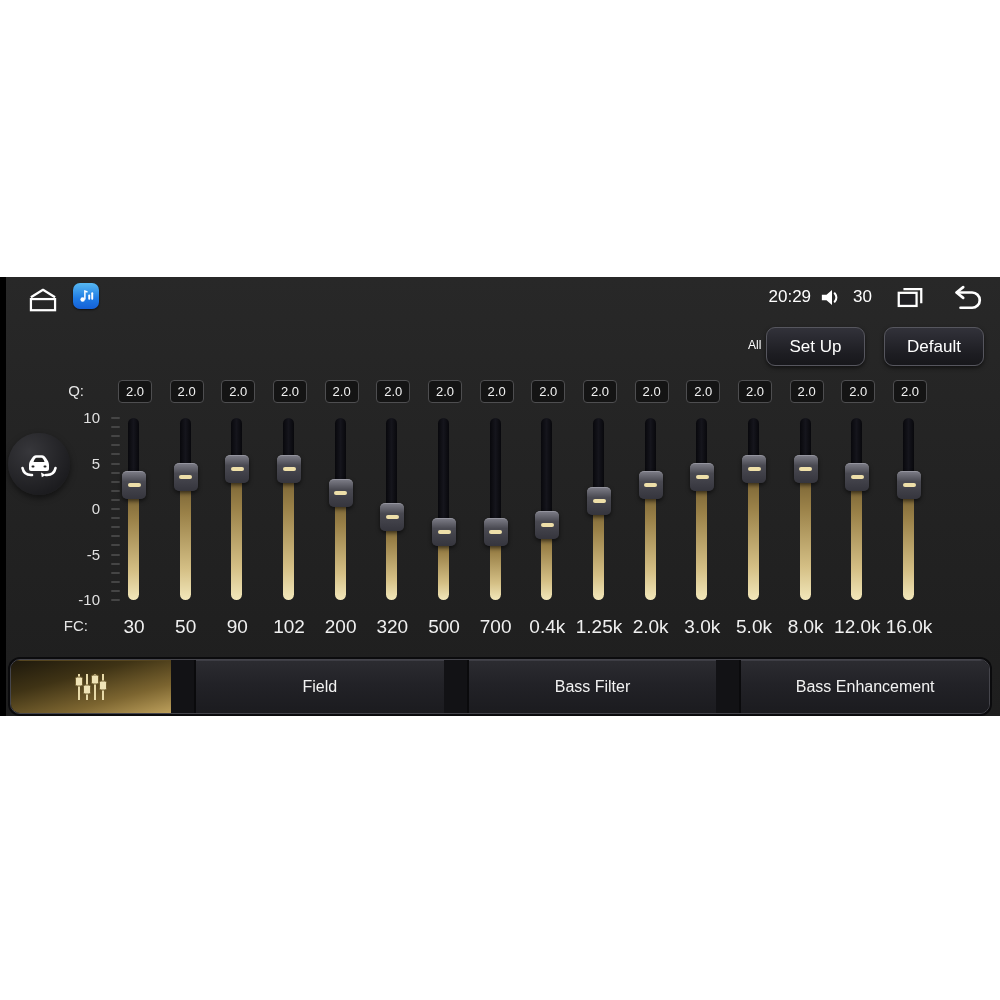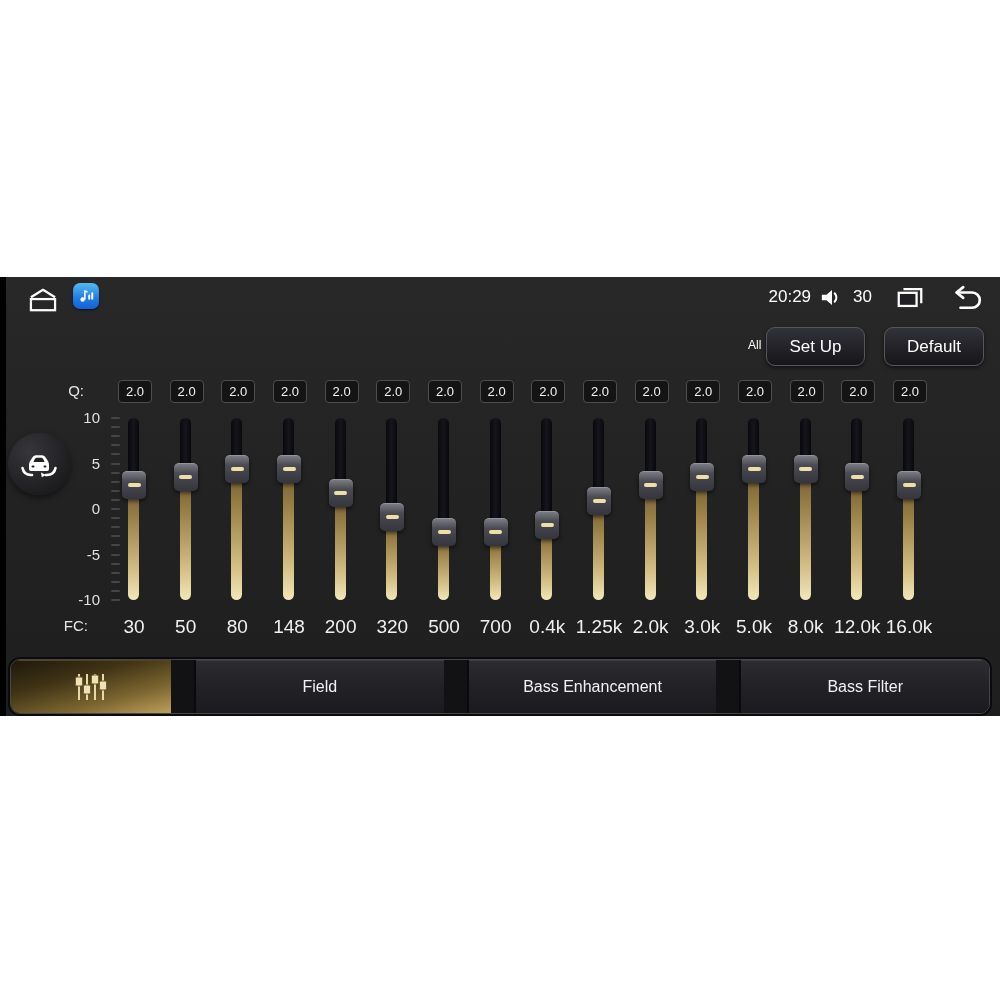--- a/index.html
+++ b/index.html
@@ -167,32 +167,32 @@
       </div>
       <div class="band-col" style="left: 211.333px;">
         <div class="q-box">2.0</div>
         <div class="slider">
           <div class="track-dark"></div>
           <div class="track-gold" style="top: 50.05px;"></div>
           <div class="handle" style="top: 36.55px;">
             <div class="handle-bar"></div>
           </div>
         </div>
-        <div class="fc-label">80</div>
+        <div class="fc-label">90</div>
       </div>
       <div class="band-col" style="left: 263px;">
         <div class="q-box">2.0</div>
         <div class="slider">
           <div class="track-dark"></div>
           <div class="track-gold" style="top: 50.05px;"></div>
           <div class="handle" style="top: 36.55px;">
             <div class="handle-bar"></div>
           </div>
         </div>
-        <div class="fc-label">148</div>
+        <div class="fc-label">102</div>
       </div>
       <div class="band-col" style="left: 314.667px;">
         <div class="q-box">2.0</div>
         <div class="slider">
           <div class="track-dark"></div>
           <div class="track-gold" style="top: 74.62px;"></div>
           <div class="handle" style="top: 61.12px;">
             <div class="handle-bar"></div>
           </div>
         </div>
@@ -337,16 +337,16 @@
     <div class="tab selected">
       <svg width="36" height="30" viewBox="0 0 36 30">
         <path d="M6 2 v26 M14 2 v26 M22 2 v26 M30 2 v26" stroke="#e7d9a8" stroke-width="2"></path>
         <rect x="2.5" y="5" width="7" height="9" rx="1.5" fill="#efe3b6" stroke="#6e5c2e"></rect>
         <rect x="10.5" y="13" width="7" height="9" rx="1.5" fill="#efe3b6" stroke="#6e5c2e"></rect>
         <rect x="18.5" y="3" width="7" height="9" rx="1.5" fill="#efe3b6" stroke="#6e5c2e"></rect>
         <rect x="26.5" y="9" width="7" height="9" rx="1.5" fill="#efe3b6" stroke="#6e5c2e"></rect>
       </svg>
     </div>
     <div class="tab">Field</div>
+    <div class="tab">Bass Filter</div>
     <div class="tab">Bass Enhancement</div>
-    <div class="tab">Bass Filter</div>
   </div>
 </div>
 
 </body></html>

